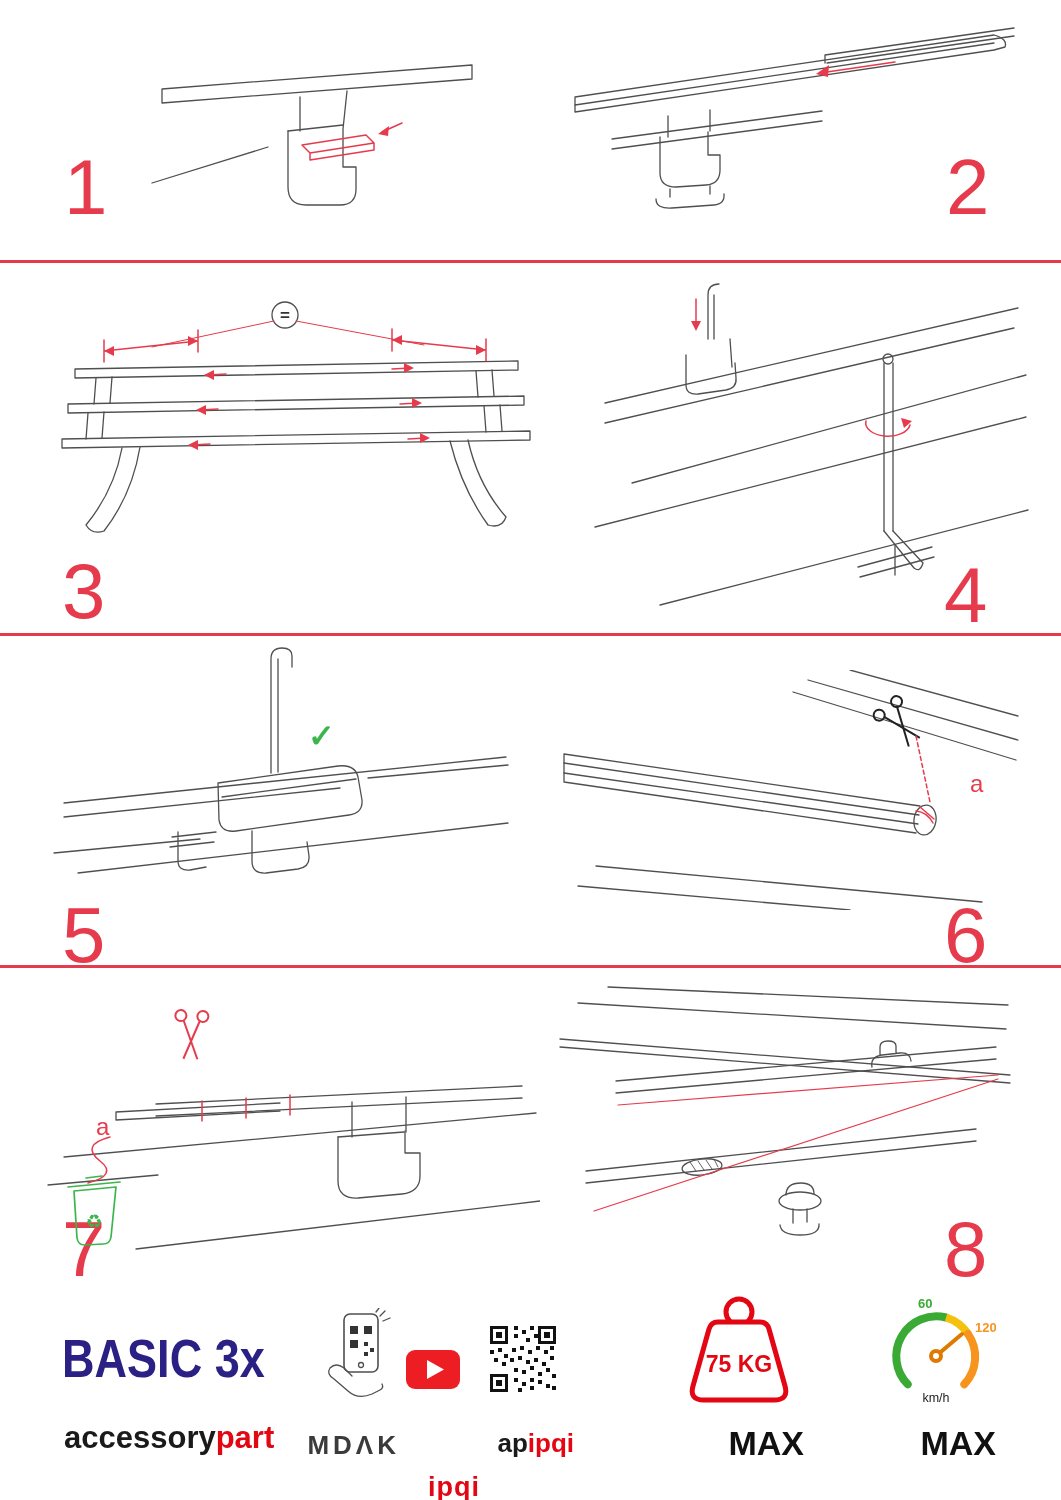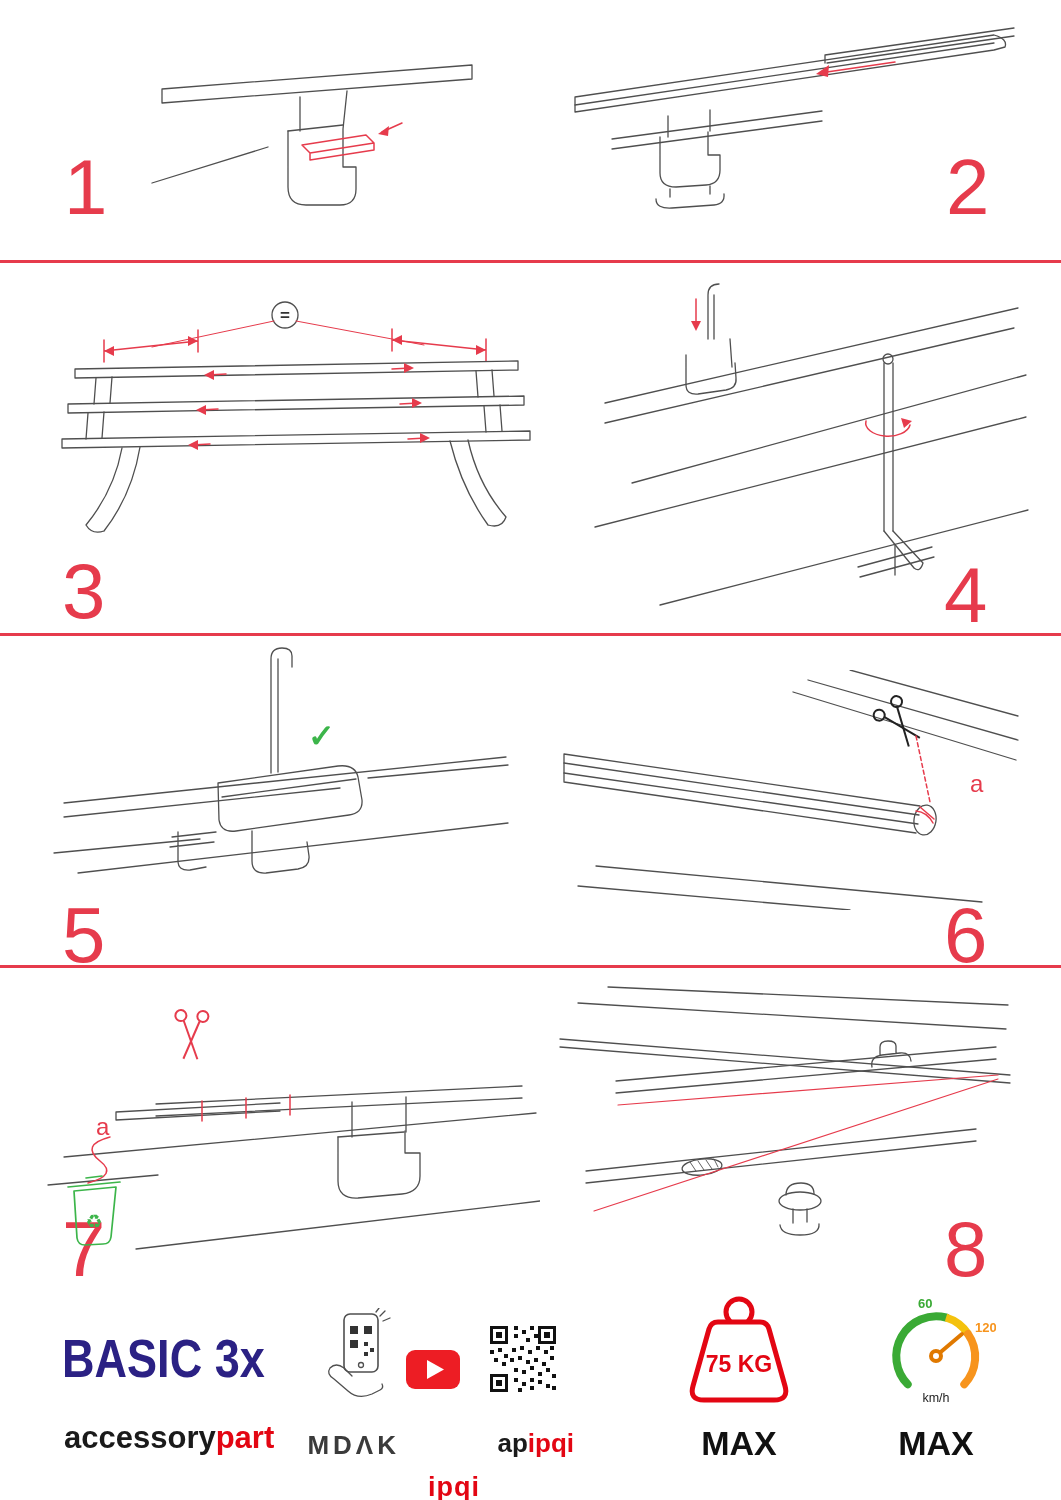--- a/index.html
+++ b/index.html
@@ -33,21 +33,21 @@
 
   
   .product-name { position:absolute; left:62px; top:1328px; font-size:53px; font-weight:bold;
                   color:#2b2184; transform:scaleX(.85); transform-origin:left top; white-space:nowrap; }
   .brand-sub { position:absolute; left:64px; top:1420px; font-size:31px; font-weight:bold; white-space:nowrap; }
   .c-black { color:#1a1a1a; } .c-red { color:#e30613; }
   .logo-label { position:absolute; text-align:right; white-space:nowrap; }
   .mdak   { left:288px; top:1430px; width:112px; font-size:26px; font-weight:bold; color:#3b3b3b; letter-spacing:4px; }
   .ipqi   { left:402px; top:1472px; width:62px; font-size:27px; font-weight:600; color:#e30613; letter-spacing:1px;margin-left:16px; }
   .apline { left:484px; top:1428px; width:90px; font-size:26px; font-weight:600; }
-  .max-label { position:absolute; font-size:34px; font-weight:bold; color:#111; text-align:center; }
+  .max-label { position:absolute; font-size:34px; font-weight:bold; color:#111; text-align:right; }
   .yt { position:absolute; left:406px; top:1350px; }
 </style>
 </head>
 <body>
 
 <div class="page">
 
   <div class="step-number" style="left:64px; top:148px;">1</div>
   <svg class="illu" style="left:150px; top:35px;" width="330" height="200" viewBox="0 0 330 200">
     <path class="ln" d="M12 54 L322 30 M12 68 L322 44 M12 54 L12 68 M322 30 L322 44"></path>

